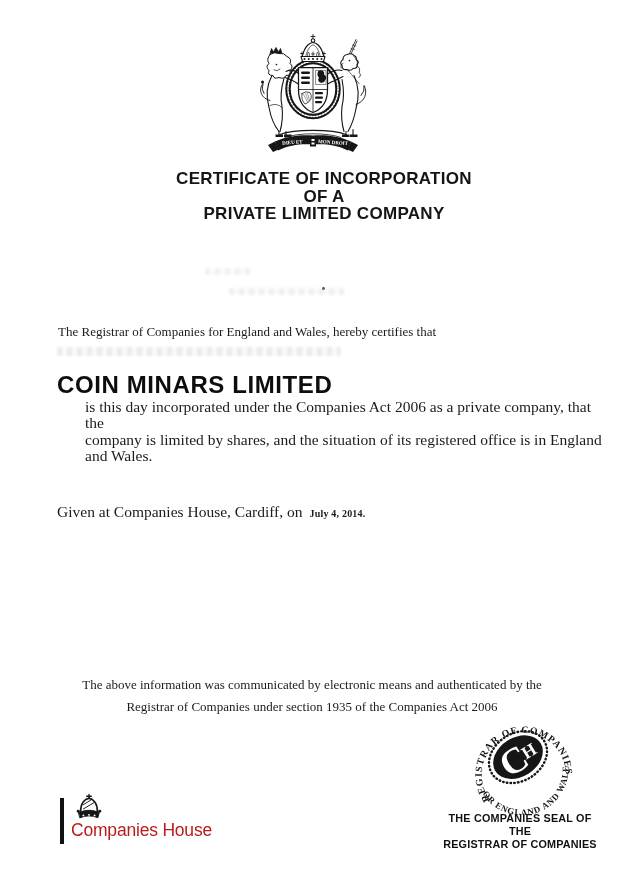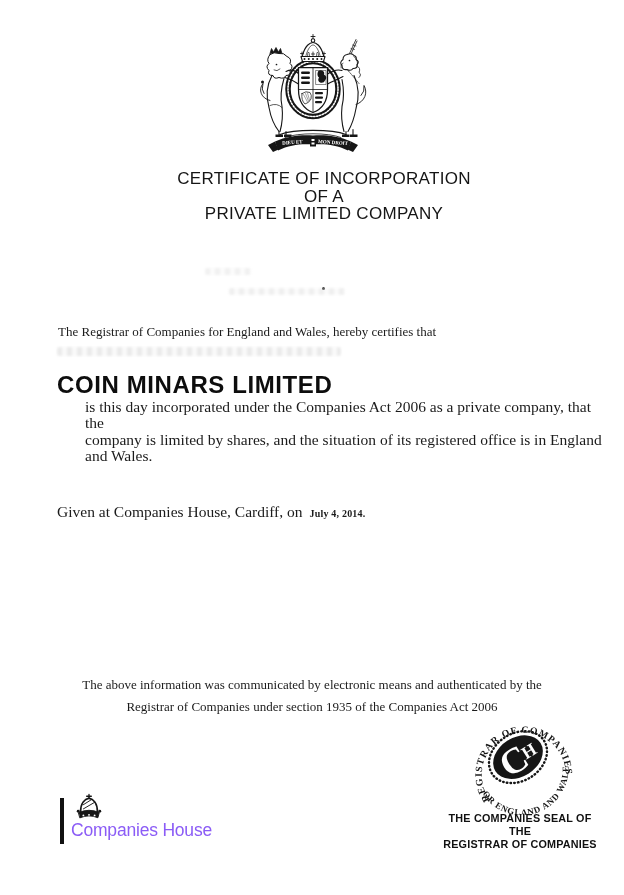--- a/index.html
+++ b/index.html
@@ -8,21 +8,21 @@
     font-family:"Liberation Serif", serif; color:#1b1b1b; overflow:hidden;
   }
   .abs { position:absolute; }
 
   
   .arms { left:228px; top:24px; width:170px; height:138px; }
 
   
   .title {
     left:0; right:0; top:170px; text-align:center;
-    font-family:"Liberation Sans", sans-serif; font-weight:normal;
+    font-family:"Liberation Sans", sans-serif; font-weight:bold;
     font-size:17px; line-height:17.5px; color:#151515; letter-spacing:.3px;padding-left:24px;
   }
 
   
   .smudge {
     background:repeating-linear-gradient(90deg,#d9d9d9 0 5px,#f4f4f4 5px 10px);
     filter:blur(1.3px); border-radius:2px;
   }
   .smudge-a { left:205px; top:268px; width:46px; height:7px; opacity:.35; }
   .smudge-b { left:229px; top:288px; width:116px; height:7px; opacity:.40; }
@@ -54,21 +54,21 @@
   }
   .seal-caption span { display:block; }
 
   
   .ch-logo { left:60px; top:791px; width:200px; height:56px; }
   .ch-bar { position:absolute; left:0; top:7px; width:3.5px; height:46px; background:#111; }
   .ch-crown { position:absolute; left:12px; top:2px; width:34px; height:28px; }
   .ch-word {
     position:absolute; left:11px; top:29px; white-space:nowrap;
     font-family:"Liberation Sans", sans-serif; font-size:17.5px;
-    letter-spacing:-.2px; color:#8b5cf6;
+    letter-spacing:-.2px; color:#b91c1c;
   }
 </style>
 </head>
 <body>
 
 <div class="page">
 
   <svg class="abs arms" viewBox="0 0 340 270" xmlns="http://www.w3.org/2000/svg">
     <g stroke="#161616" fill="none" stroke-width="2.2" stroke-linecap="round" stroke-linejoin="round">
 

